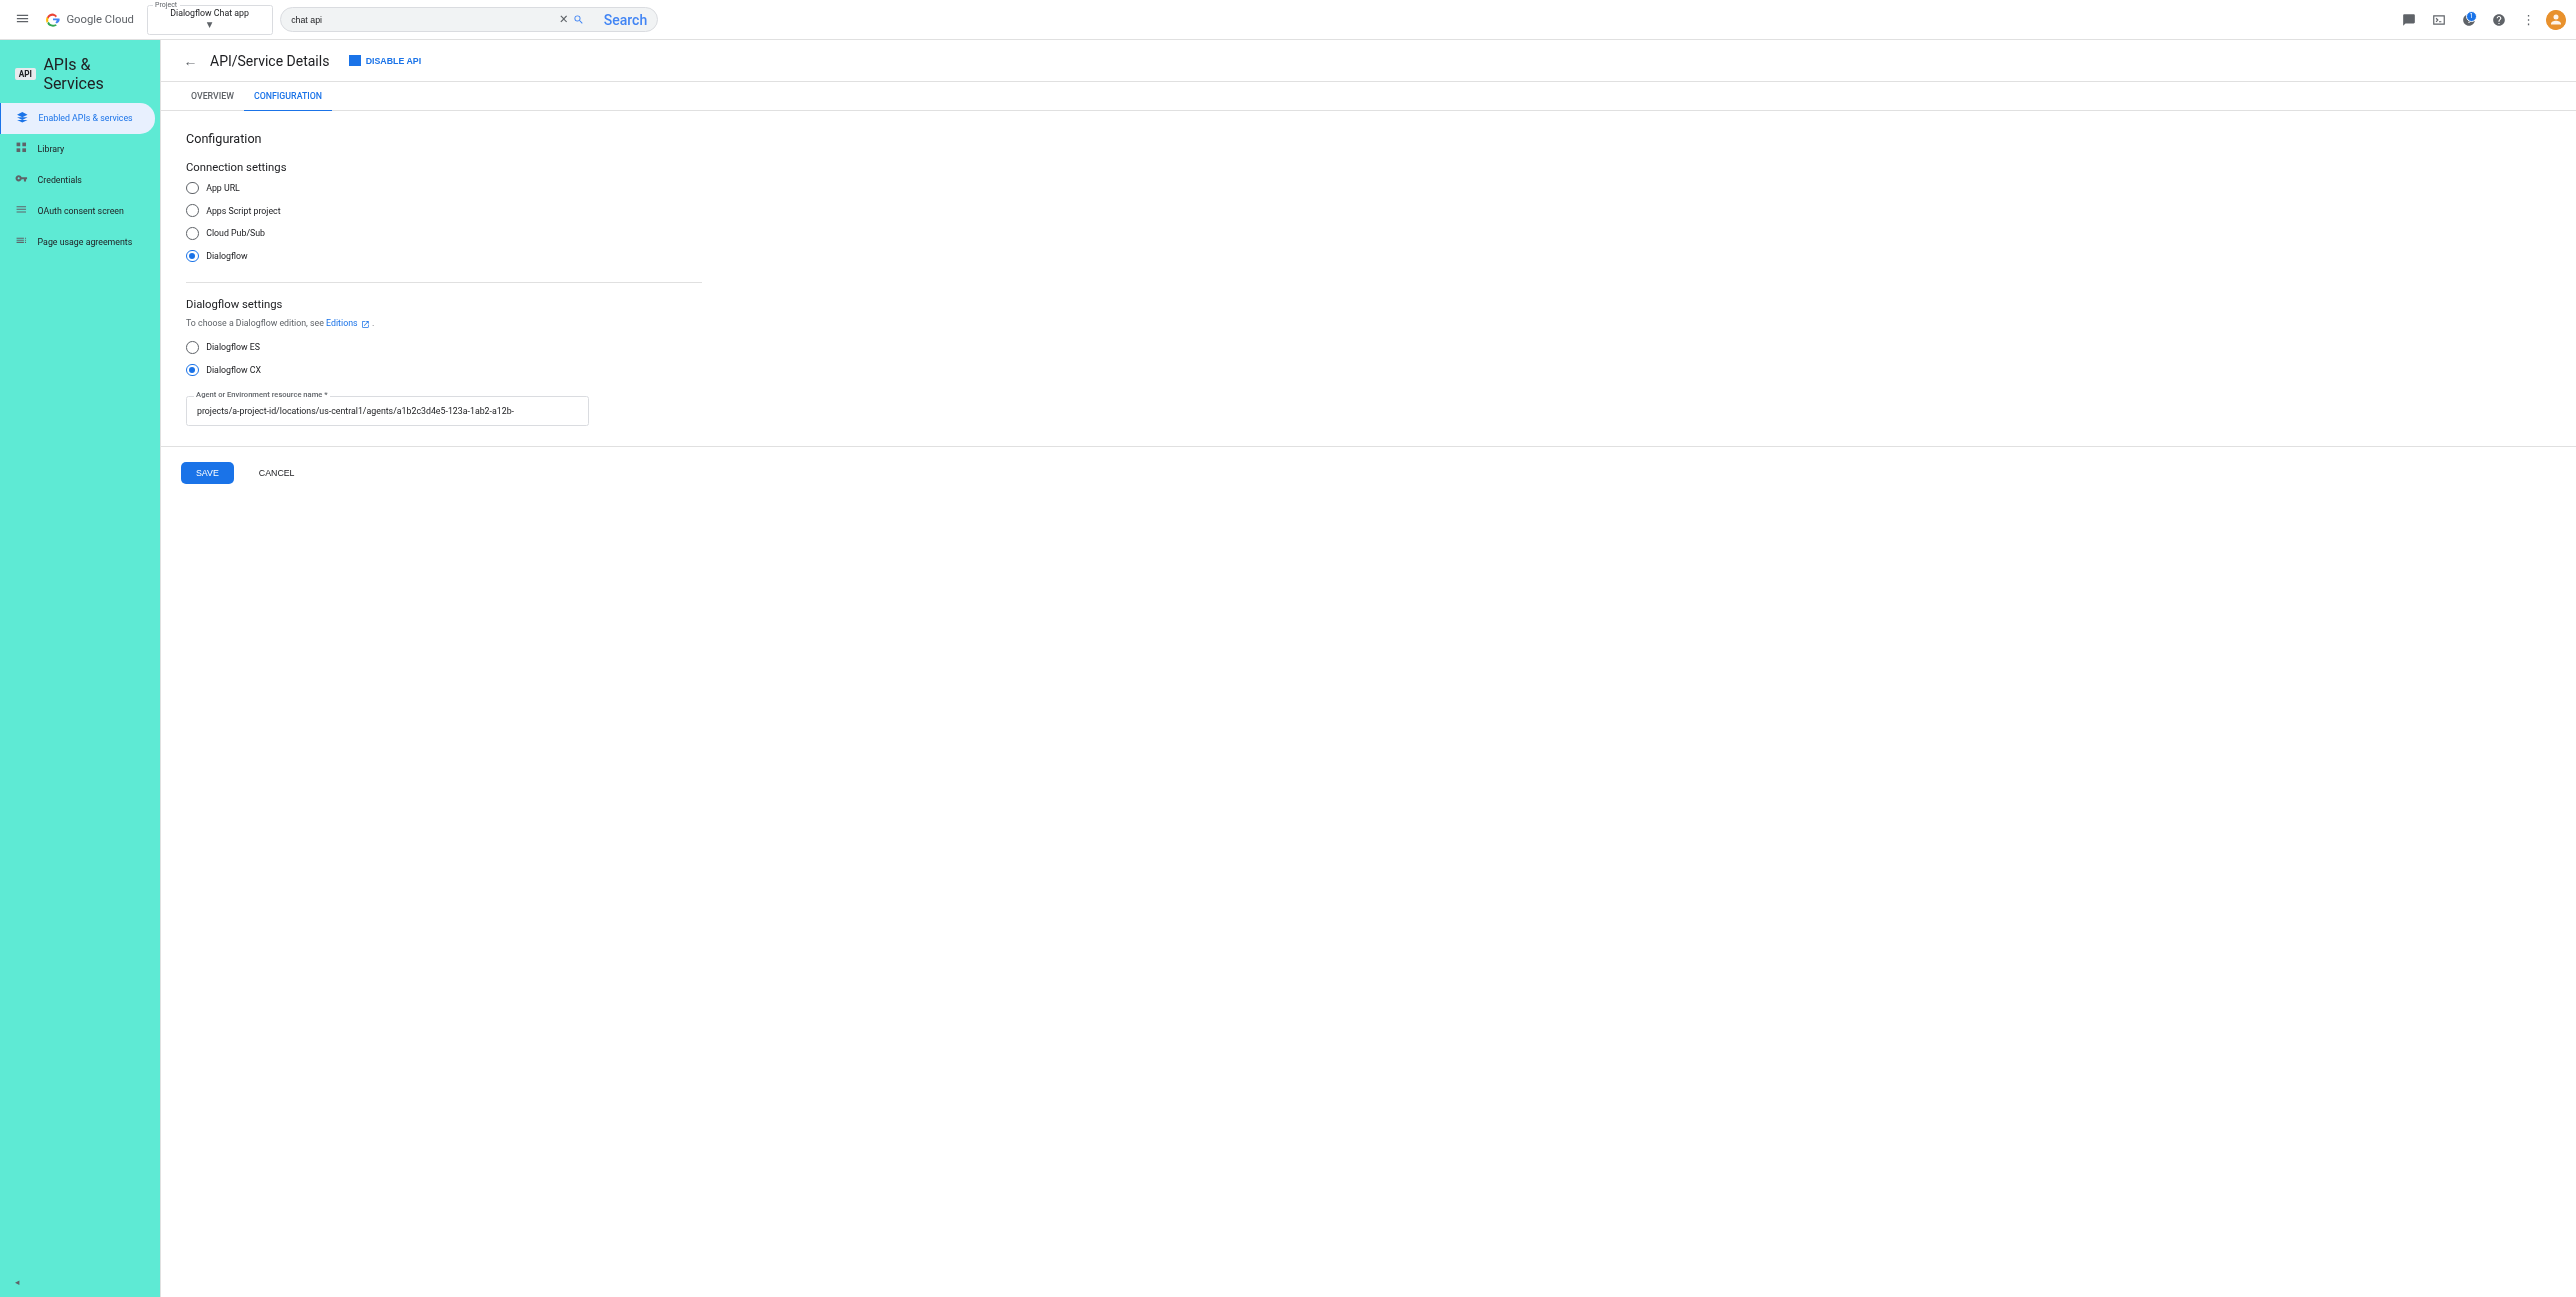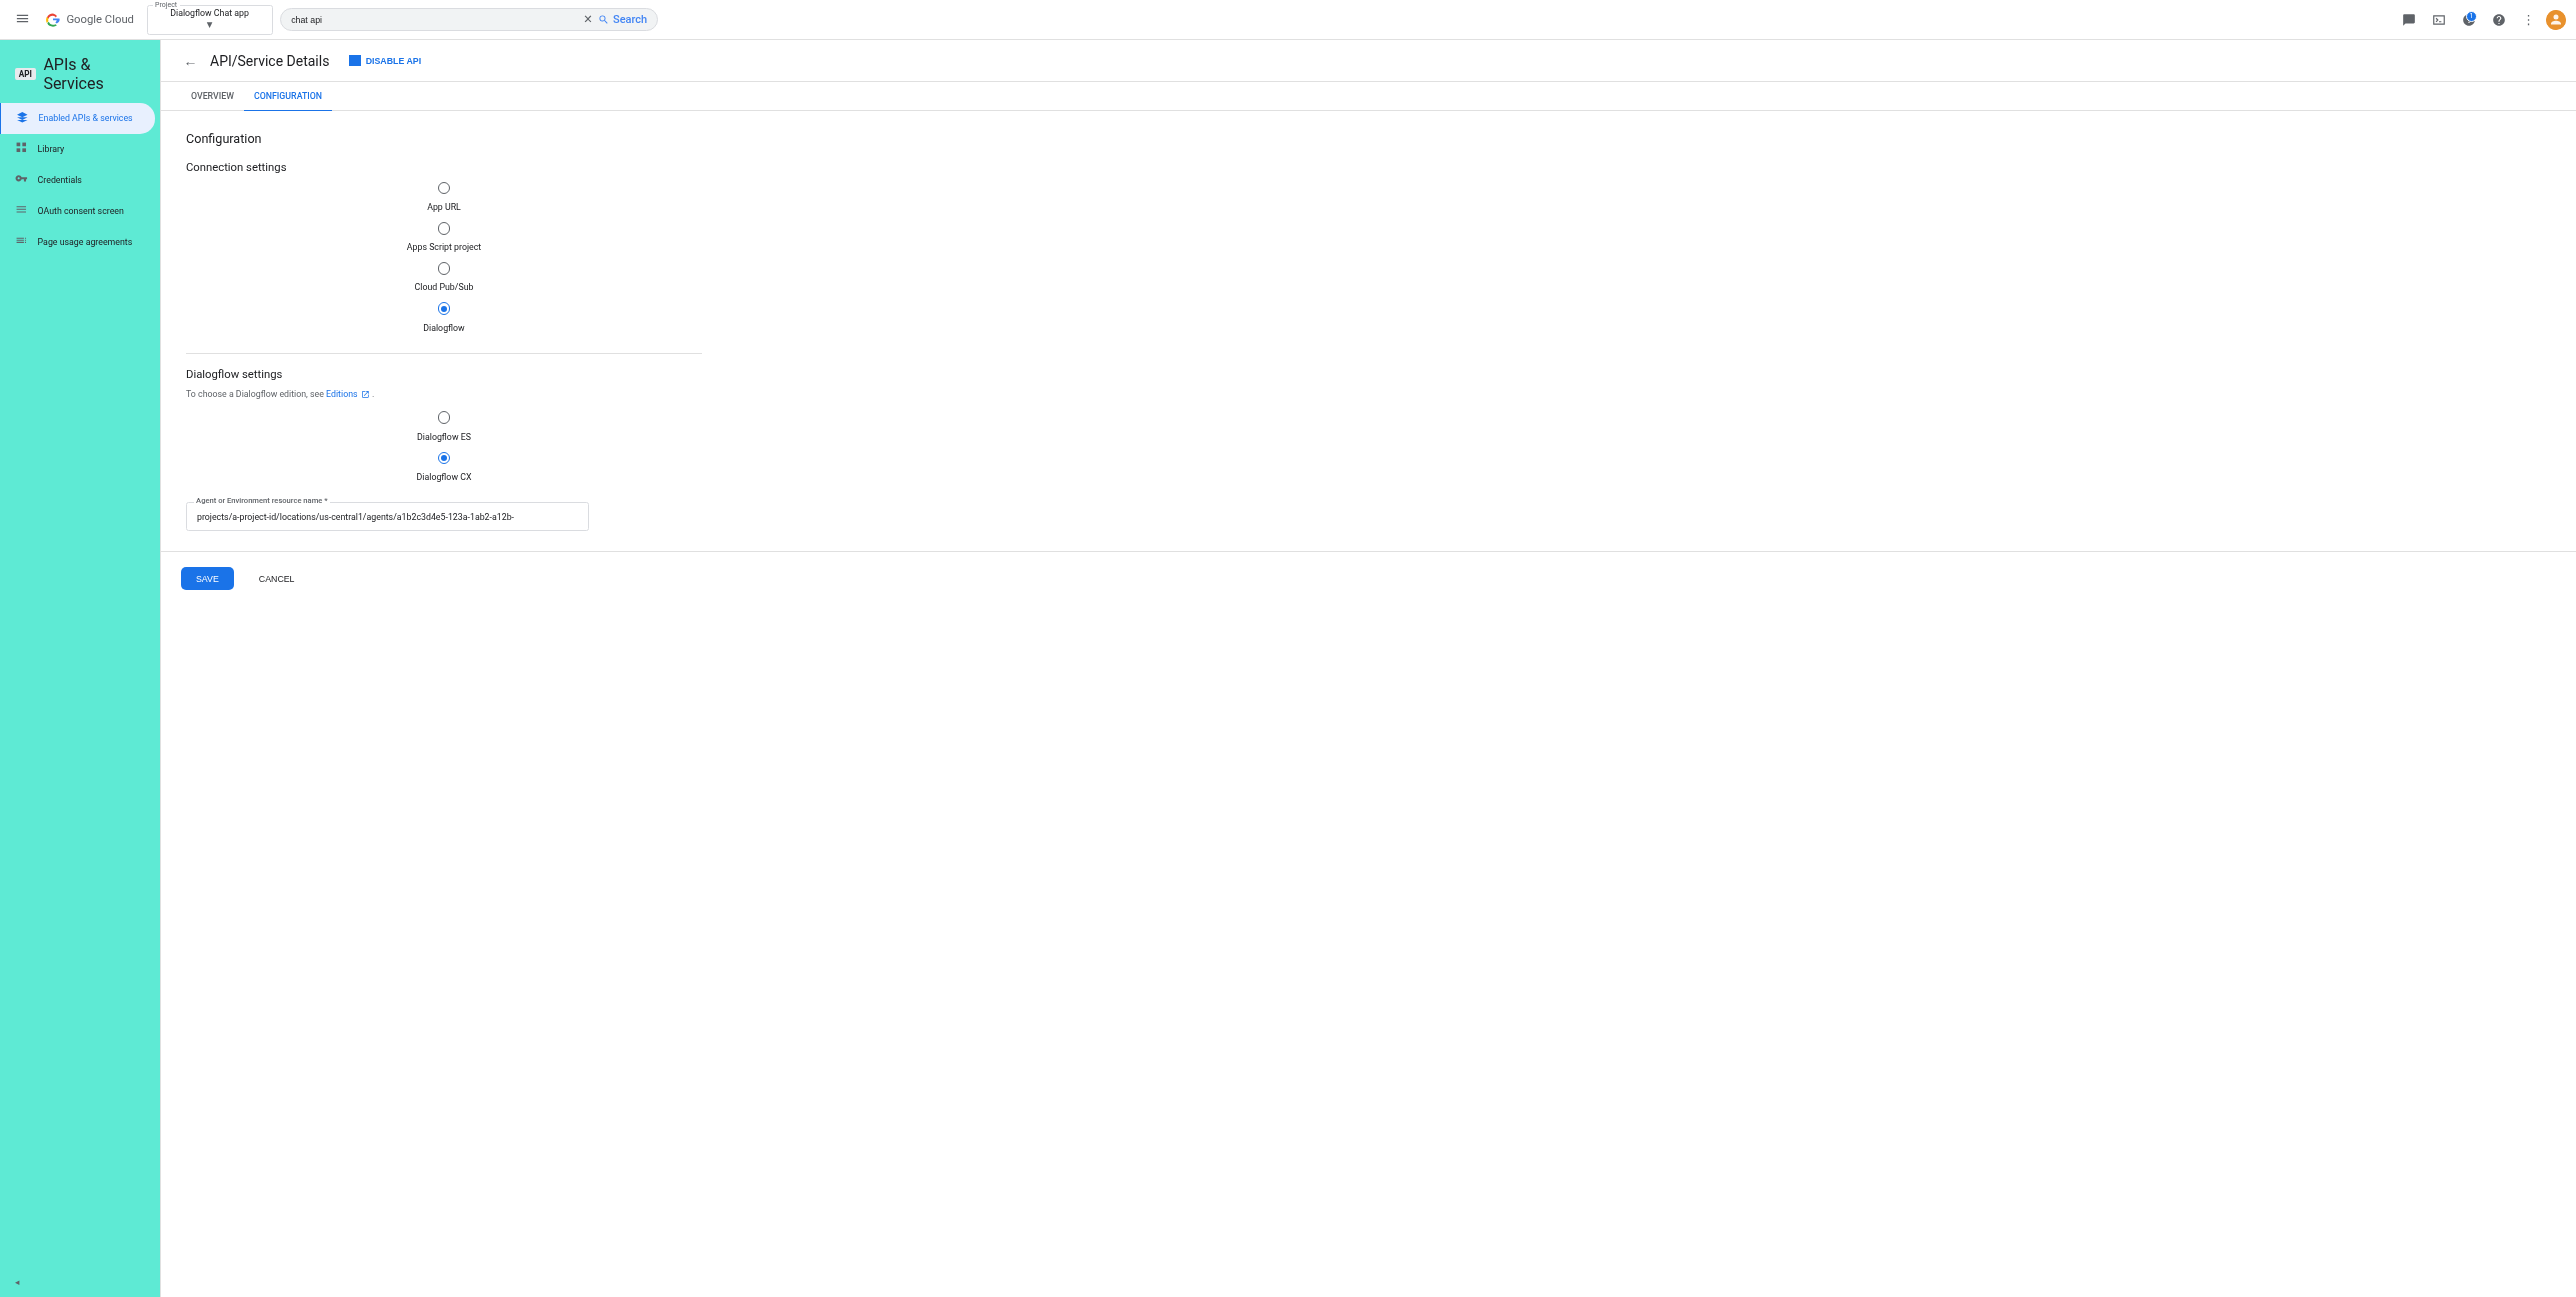--- a/index.html
+++ b/index.html
@@ -27,21 +27,21 @@
     }
     .project-label { font-size: 7px; color: #5f6368; position: absolute; top: -5px; left: 5px; background: #fff; padding: 0 2.5px; }
     .project-name { font-size: 8.8px; color: #202124; flex: 1; }
     .project-dropdown-icon { color: #5f6368; font-size: 11.3px; }
     .search-bar {
       display: flex; align-items: center; border: 0.6px solid #dadce0; border-radius: 15px;
       padding: 3.8px 10px; flex: 1; max-width: 378px; background: #f1f3f4;
     }
     .search-bar input { border: none; background: transparent; outline: none; font-size: 8.8px; color: #202124; flex: 1; }
     .search-clear { color: #5f6368; cursor: pointer; font-size: 11.3px; margin-right: 5px; }
-    .search-btn { display: flex; align-items: center; gap: 4px; color: #4285F4; cursor: pointer; font-size: 11px; font-weight: 500; }
+    .search-btn { display: flex; align-items: center; gap: 19px; color: #4285F4; cursor: pointer; font-size: 14px; font-weight: 500; }
     .topbar-actions { display: flex; align-items: center; gap: 5px; margin-left: auto; }
     .topbar-icon-btn { width: 25px; height: 25px; border-radius: 50%; display: flex; align-items: center; justify-content: center; cursor: pointer; color: #5f6368; font-size: 12.6px; }
     .notification-badge { position: relative; }
     .badge { position: absolute; top: 3.8px; right: 3.8px; background: #1a73e8; color: #fff; border-radius: 50%; width: 11.3px; height: 11.3px; font-size: 7px; display: flex; align-items: center; justify-content: center; border: 1.3px solid #fff; }
     .avatar { width: 20px; height: 20px; border-radius: 50%; background: #e8912d; cursor: pointer; overflow: hidden; display: flex; align-items: center; justify-content: center; }
 
     
     .app-layout { display: flex; padding-top: 40px; height: 100vh; }
 
     
@@ -85,21 +85,21 @@
     .tab.active { color: #1a73e8; border-bottom-color: #1a73e8; }
 
     
     .config-content { padding: 20px 25px; max-width: 566px; }
     .section-title { font-size: 12.6px; font-weight: 400; color: #202124; margin-bottom: 15px; }
     .subsection-title { font-size: 11.3px; font-weight: 400; color: #202124; margin-bottom: 7.6px; }
     .section-desc { font-size: 8.8px; color: #5f6368; margin-bottom: 12.6px; }
     .section-desc a { color: #1a73e8; text-decoration: none; }
 
     .radio-group { display: flex; flex-direction: column; gap: 10px; margin-bottom: 20px; }
-    .radio-option { display: flex; align-items: center; gap: 7.6px; cursor: pointer; flex-direction: column; }
+    .radio-option { display: flex; align-items: center; gap: 7.6px; cursor: pointer; }
     .radio-circle {
       width: 12.6px; height: 12.6px; border-radius: 50%; border: 1.3px solid #5f6368;
       display: flex; align-items: center; justify-content: center; flex-shrink: 0;
     }
     .radio-circle.selected { border-color: #1a73e8; }
     .radio-inner { width: 6.3px; height: 6.3px; border-radius: 50%; background: #1a73e8; }
     .radio-label { font-size: 8.8px; color: #202124; }
 
     
     .field-container { position: relative; margin-top: 10px; max-width: 403px; }

